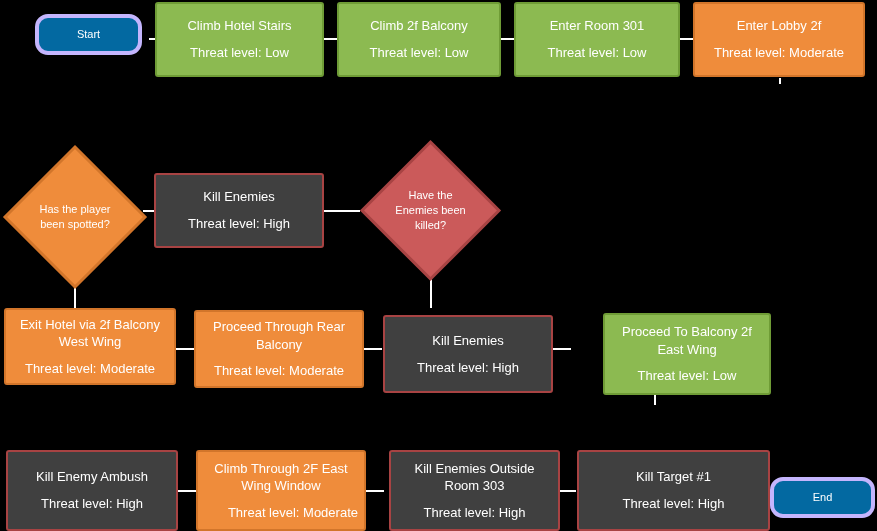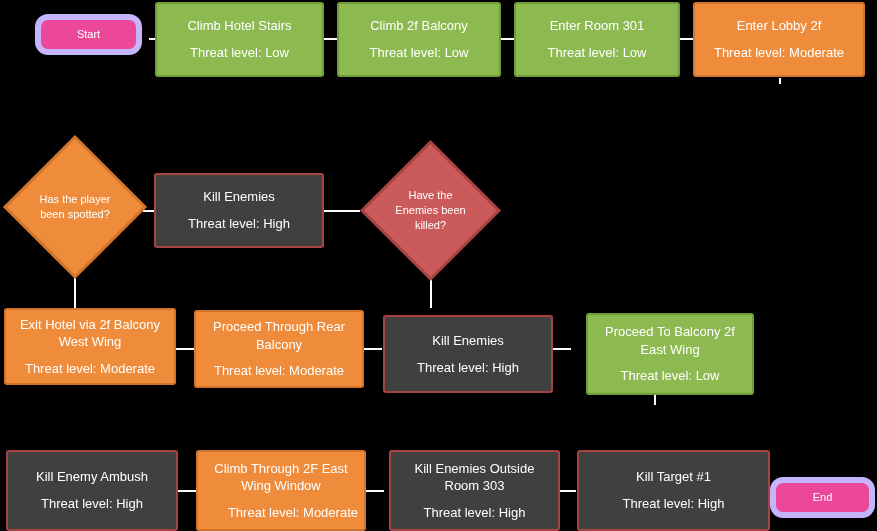--- a/index.html
+++ b/index.html
@@ -49,22 +49,22 @@
   .orange {
     background: #ef8c3b;
     border-color: #d2752a;
   }
   .red {
     background: #404040;
     border-color: #a84343;
   }
   
   .term {
-    background: #ec4899;
-    border: 6px solid #c4b5fd;
+    background: #0369a1;
+    border: 4px solid #c4b5fd;
     border-radius: 13px;
     font-size: 11px;
   }
   
   .decision {
     position: absolute;
   }
   .decision .shape {
     position: absolute;
     left: 0; top: 0;
@@ -135,21 +135,21 @@
   <div class="node proc green" style="left:514px; top:2px; width:166px; height:75px;">
     <span class="title">Enter Room 301</span>
     <span class="threat">Threat level: Low</span>
   </div>
 
   <div class="node proc orange" style="left:693px; top:2px; width:172px; height:75px;">
     <span class="title">Enter Lobby 2f</span>
     <span class="threat">Threat level: Moderate</span>
   </div>
 
-  <div class="decision" style="left:2px; top:134px; width:146px; height:146px;">
+  <div class="decision" style="left:2px; top:144px; width:146px; height:146px;">
     <svg class="shape" viewBox="0 0 146 146" preserveAspectRatio="none">
       <polygon points="73,3 143,73 73,143 3,73" fill="#ef8c3b" stroke="#d2752a" stroke-width="3"></polygon>
     </svg>
     <div class="dtext">Has the player been spotted?</div>
   </div>
 
   <div class="node proc red" style="left:154px; top:173px; width:170px; height:75px;">
     <span class="title">Kill Enemies</span>
     <span class="threat">Threat level: High</span>
   </div>
@@ -169,21 +169,21 @@
   <div class="node proc orange" style="left:194px; top:310px; width:170px; height:78px;">
     <span class="title">Proceed Through Rear Balcony</span>
     <span class="threat">Threat level: Moderate</span>
   </div>
 
   <div class="node proc red" style="left:383px; top:315px; width:170px; height:78px;">
     <span class="title">Kill Enemies</span>
     <span class="threat">Threat level: High</span>
   </div>
 
-  <div class="node proc green" style="left:586px; top:313px; width:168px; height:82px;">
+  <div class="node proc green" style="left:603px; top:313px; width:168px; height:82px;">
     <span class="title">Proceed To Balcony 2f East Wing</span>
     <span class="threat">Threat level: Low</span>
   </div>
 
   <div class="node proc red" style="left:6px; top:450px; width:172px; height:81px;">
     <span class="title">Kill Enemy Ambush</span>
     <span class="threat">Threat level: High</span>
   </div>
 
   <div class="node proc orange" style="left:196px; top:450px; width:170px; height:81px;align-items:flex-end;">

